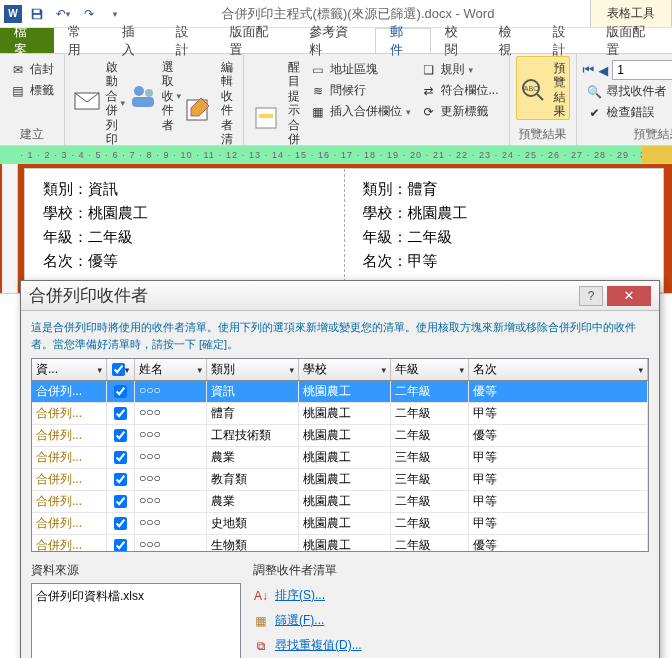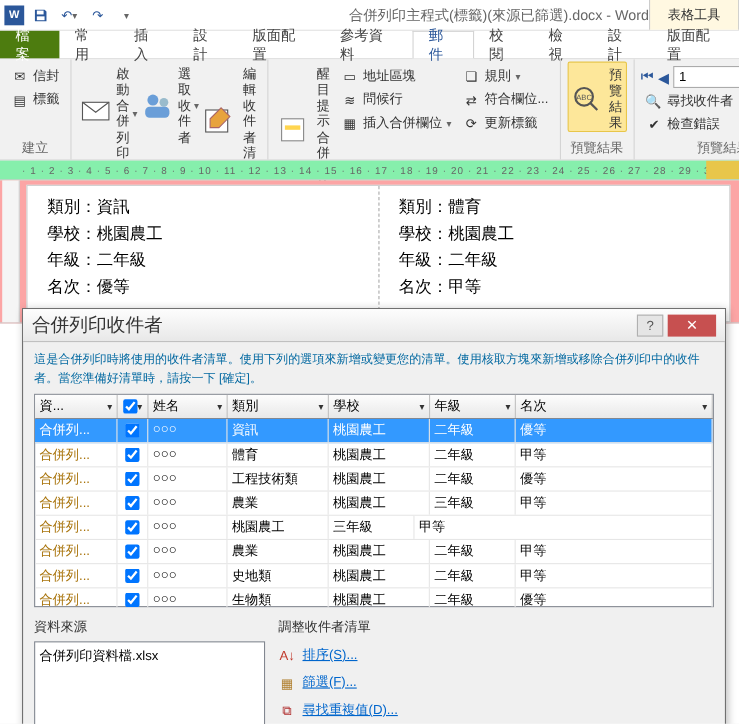--- a/index.html
+++ b/index.html
@@ -3,21 +3,21 @@
 <meta charset="utf-8">
 <style>
 * { margin: 0; padding: 0; box-sizing: border-box; font-family: "Microsoft JhengHei", "Segoe UI", sans-serif; }
 body { width: 672px; height: 658px; background: #fff; overflow: hidden; font-size: 12px; position: relative; }
 
 
 .titlebar { height: 28px; background: #fff; display: flex; align-items: center; border-bottom: 1px solid #e1e1e1; }
 .qat { display: flex; align-items: center; padding-left: 4px; gap: 4px; }
 .word-icon { width: 18px; height: 18px; background: #2b579a; color: #fff; font-weight: bold; display: flex; align-items: center; justify-content: center; font-size: 10px; }
 .qat-btn { width: 22px; height: 22px; display: flex; align-items: center; justify-content: center; color: #2b579a; }
-.doc-title { flex: 1; text-align: right; color: #666; font-size: 13px; }
+.doc-title { flex: 1; text-align: center; color: #666; font-size: 13px; }
 .context-tab-wrap { background: #fff8e1; padding: 0 16px; height: 100%; display: flex; align-items: center; color: #333; border-left: 1px solid #ccc; border-right: 1px solid #ccc; }
 
 
 .ribbon-tabs { height: 26px; display: flex; border-bottom: 1px solid #d4d4d4; }
 .rtab { padding: 0 14px; display: flex; align-items: center; color: #444; font-size: 13px; cursor: pointer; }
 .rtab.file { background: #4d7c0f; color: #fff; }
 .rtab.active { background: #fff; border: 1px solid #d4d4d4; border-bottom: none; color: #2b579a; }
 .rtab.ctx { color: #444; }
 
 
@@ -33,21 +33,21 @@
 .caret { font-size: 9px; color: #666; }
 .preview-group .rbtn-big { background: #fde79a; border: 1px solid #e8c64a; border-radius: 2px; }
 .nav-row { display: flex; align-items: center; gap: 4px; }
 .nav-arrow { color: #2b579a; font-size: 13px; }
 .record-input { width: 70px; height: 20px; border: 1px solid #ababab; padding: 0 4px; font-size: 12px; }
 
 
 .ruler { height: 18px; background: #86efac; border-bottom: 1px solid #ccc; font-size: 9px; color: #666; display: flex; align-items: center; padding-left: 20px; letter-spacing: 1px; overflow: hidden; position: relative; }
 .ruler::after { content:""; position:absolute; right:0; top:0; bottom:0; width:30px; background:#e8c64a; color:#333; display:flex; align-items:center; justify-content:center; }
 .ruler-marker { position:absolute; right:4px; color:#333; font-size:9px; }
-.doc-area { position: relative; background: #fca5a5; height: 130px; display: flex; padding-left: 20px; border-bottom:1px solid #ccc; }
+.doc-area { position: relative; background: #c2410c; height: 130px; display: flex; padding-left: 20px; border-bottom:1px solid #ccc; }
 .vert-ruler { position:absolute; left:2px; top:0; bottom:0; width:16px; background:#f5f5f5; border-right:1px solid #ccc; font-size:9px; color:#666; }
 .page { flex: 1; background: #fff; margin: 4px 8px 0 4px; border: 1px solid #ccc; display: flex; }
 .label-cell { flex: 1; border-right: 1px dashed #aaa; padding: 8px 18px; font-size: 15px; line-height: 1.6; color: #000; }
 .label-cell:last-child { border-right: none; }
 
 
 .dialog { position: absolute; left: 20px; top: 280px; width: 640px; background: #f0f0f0; border: 1px solid #707070; box-shadow: 2px 2px 8px rgba(0,0,0,.3); }
 .dlg-title { height: 30px; background: linear-gradient(#fdfdfd,#e8e8e8); display: flex; align-items: center; padding: 0 8px; border-bottom: 1px solid #c0c0c0; }
 .dlg-title-text { flex: 1; font-size: 17px; color: #333; }
 .dlg-help { width: 24px; height: 20px; background: #e5e5e5; border:1px solid #b0b0b0; display:flex; align-items:center; justify-content:center; font-size:12px; color:#555; margin-right:4px; }
@@ -373,20 +373,21 @@
             <div class="dcell col-school">桃園農工</div>
             <div class="dcell col-grade">三年級</div>
             <div class="dcell col-rank">甲等</div>
           </div>
           <div class="drow">
             <div class="dcell col-src">合併列...</div>
             <div class="dcell col-chk">
               <input type="checkbox" checked="" style="">
             </div>
             <div class="dcell col-name">○○○</div>
+            <div class="dcell col-type">教育類</div>
             <div class="dcell col-school">桃園農工</div>
             <div class="dcell col-grade">三年級</div>
             <div class="dcell col-rank">甲等</div>
           </div>
           <div class="drow">
             <div class="dcell col-src">合併列...</div>
             <div class="dcell col-chk">
               <input type="checkbox" checked="" style="">
             </div>
             <div class="dcell col-name">○○○</div>

